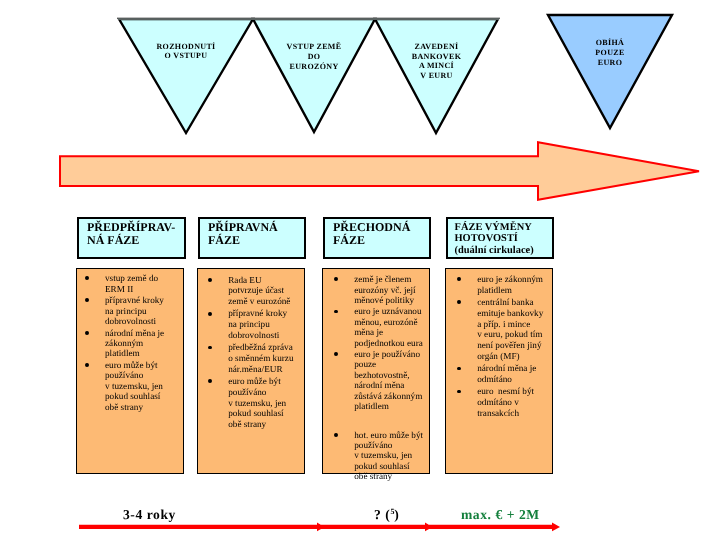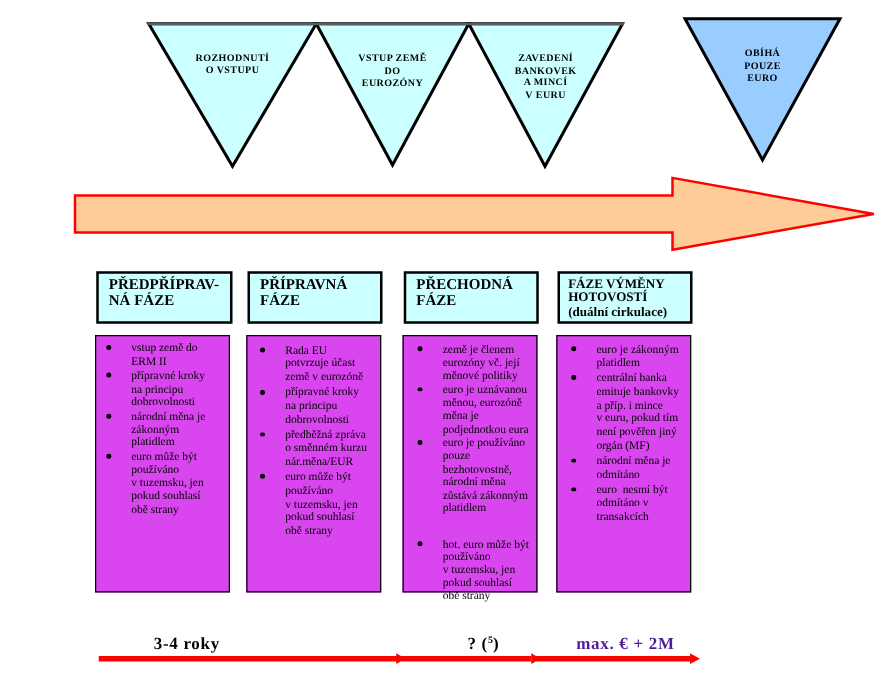--- a/index.html
+++ b/index.html
@@ -6,21 +6,21 @@
   html,body{margin:0;padding:0;}
   body{width:716px;height:554px;background:#ffffff;font-family:"Liberation Serif",serif;overflow:hidden;position:relative;-webkit-font-smoothing:antialiased;text-rendering:geometricPrecision;}
   #stage{position:absolute;left:0;top:0;width:606px;height:554px;}
   .abs{position:absolute;}
   
   .tri-svg{position:absolute;left:0;top:0;}
   .tri-label{position:absolute;text-align:center;font-weight:bold;color:#000;line-height:9.7px;font-size:8.0px;letter-spacing:0.35px;}
   
   .hdr{position:absolute;background:#CCFFFF;border:2.6px solid #000;box-sizing:border-box;text-decoration:underline;}
   .hdr span{position:absolute;font-weight:bold;line-height:13px;font-size:12.0px;}
-  .body-box{position:absolute;background:#d946ef;border:1.6px solid #000;box-sizing:border-box;}
+  .body-box{position:absolute;background:#fdba74;border:1.6px solid #000;box-sizing:border-box;}
   .bullets{position:absolute;margin:0;padding:0;list-style:none;}
   .bullets li{position:relative;padding-left:28px;line-height:10.45px;font-size:9.2px;margin:0 0 1.6px 0;}
   .bullets li:before{content:"";position:absolute;left:8px;top:3.3px;width:3.8px;height:3.8px;border-radius:50%;background:#000;}
   .sup{font-size:0.58em;vertical-align:0.62em;letter-spacing:0;}
   .tl-label{position:absolute;font-weight:bold;white-space:nowrap;font-size:13.6px;letter-spacing:0.55px;}
 </style>
 </head>
 <body>
 
 <div id="stage">
@@ -205,16 +205,16 @@
         <line x1="321" y1="28.9" x2="425" y2="28.9" stroke="#FF0000" stroke-width="4.4"></line>
         <polygon points="425,24.6 432.5,28.9 425,33.2" fill="#FF0000"></polygon>
       </g>
       <g>
         <line x1="429" y1="28.9" x2="553" y2="28.9" stroke="#FF0000" stroke-width="4.4"></line>
         <polygon points="552,24.6 560,28.9 552,33.2" fill="#FF0000"></polygon>
       </g>
     </svg>
     <div class="tl-label" style="left: 123px; top: 9.3px; color: rgb(0, 0, 0);">3-4 roky</div>
     <div class="tl-label" style="left: 374px; top: 8.8px; color: rgb(0, 0, 0);"><span>? (</span><span class="sup">5</span><span>)</span></div>
-    <div class="tl-label" style="left: 461px; top: 9.3px; color: #4c1d95;">max. € + 2M</div>
+    <div class="tl-label" style="left: 461px; top: 9.3px; color: #15803d;">max. € + 2M</div>
   </div>
 
 </div>
 
 </body></html>

